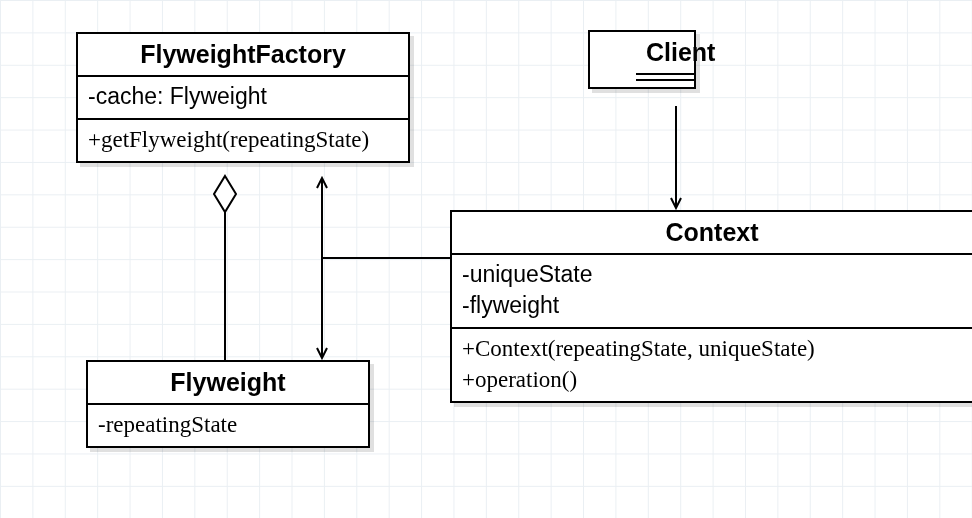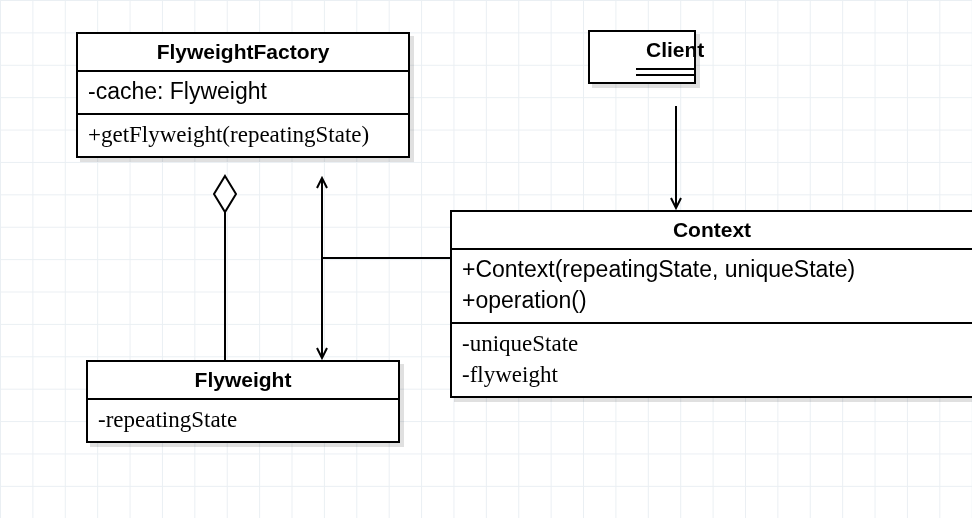--- a/index.html
+++ b/index.html
@@ -33,21 +33,21 @@
   .uml {
     position: absolute;
     background: #ffffff;
     border: 2px solid #000;
     box-shadow: 4px 4px 0 rgba(0,0,0,0.12);
   }
   .uml .name {
     font-weight: bold;
     text-align: center;
     padding: 6px 10px;
-    font-size: 21px;
+    font-size: 25px;
     border-bottom: 2px solid #000;
   }
   .uml .compartment {
     padding: 4px 10px 6px 10px;
     font-size: 23px;
     text-align: left;
     line-height: 1.35;
     border-bottom: 2px solid #000;
     min-height: 8px;
   }
@@ -83,36 +83,36 @@
       <div>+getFlyweight(repeatingState)</div>
     </div>
   </div>
 
   <div class="uml empty" style="left:588px; top:30px; width:108px;padding-left:46px;">
     <div class="name">Client</div>
     <div class="compartment"></div>
     <div class="compartment"></div>
   </div>
 
-  <div class="uml" style="left:86px; top:360px; width:314px;">
+  <div class="uml" style="left:86px; top:360px; width:284px;">
     <div class="name">Flyweight</div>
     <div class="compartment">
       <div>-repeatingState</div>
     </div>
   </div>
 
   <div class="uml" style="left:450px; top:210px; width:524px;">
     <div class="name">Context</div>
     <div class="compartment">
+      <div>-uniqueState</div>
+      <div>-flyweight</div>
+    </div>
+    <div class="compartment">
       <div>+Context(repeatingState, uniqueState)</div>
       <div>+operation()</div>
-    </div>
-    <div class="compartment">
-      <div>-uniqueState</div>
-      <div>-flyweight</div>
     </div>
   </div>
 
   <svg class="connectors" viewBox="0 0 972 518">
     <defs>
       <marker id="arrowhead-open" markerWidth="14" markerHeight="14" refX="12" refY="6" orient="auto" markerUnits="userSpaceOnUse">
         <path d="M2,1 L12,6 L2,11" fill="none" stroke="#000" stroke-width="2"></path>
       </marker>
       <marker id="arrowhead-open-rev" markerWidth="14" markerHeight="14" refX="2" refY="6" orient="auto" markerUnits="userSpaceOnUse">
         <path d="M12,1 L2,6 L12,11" fill="none" stroke="#000" stroke-width="2"></path>

